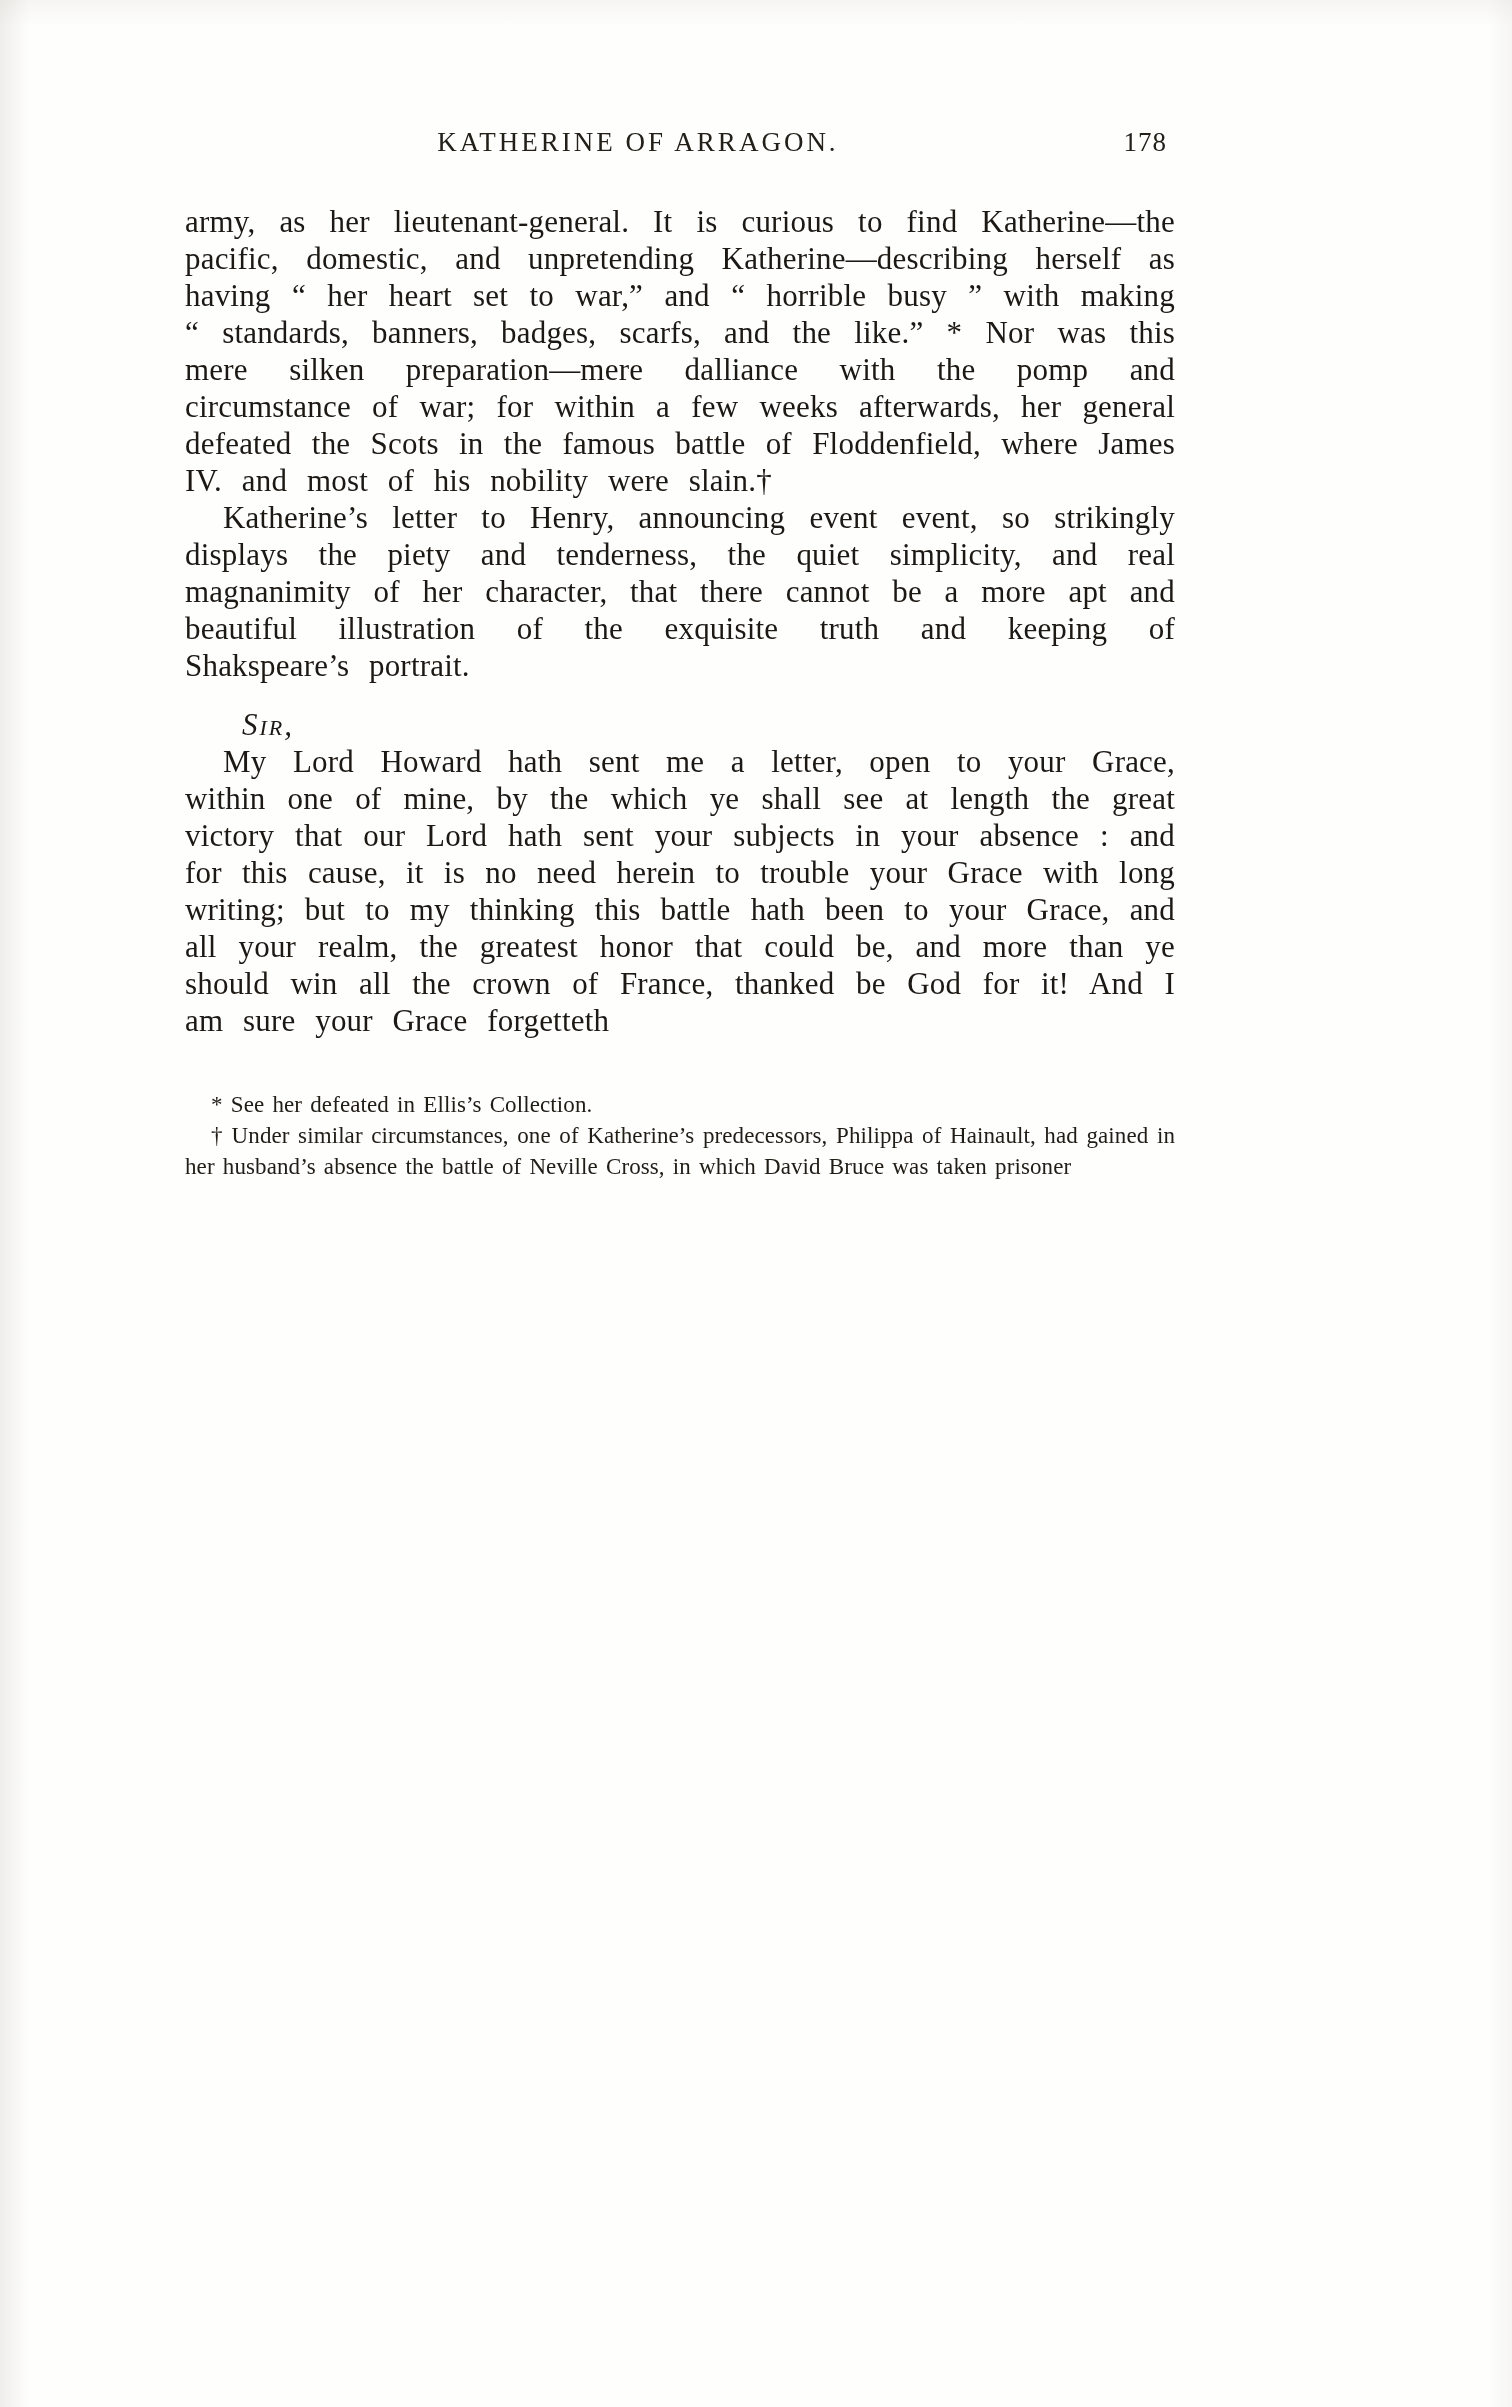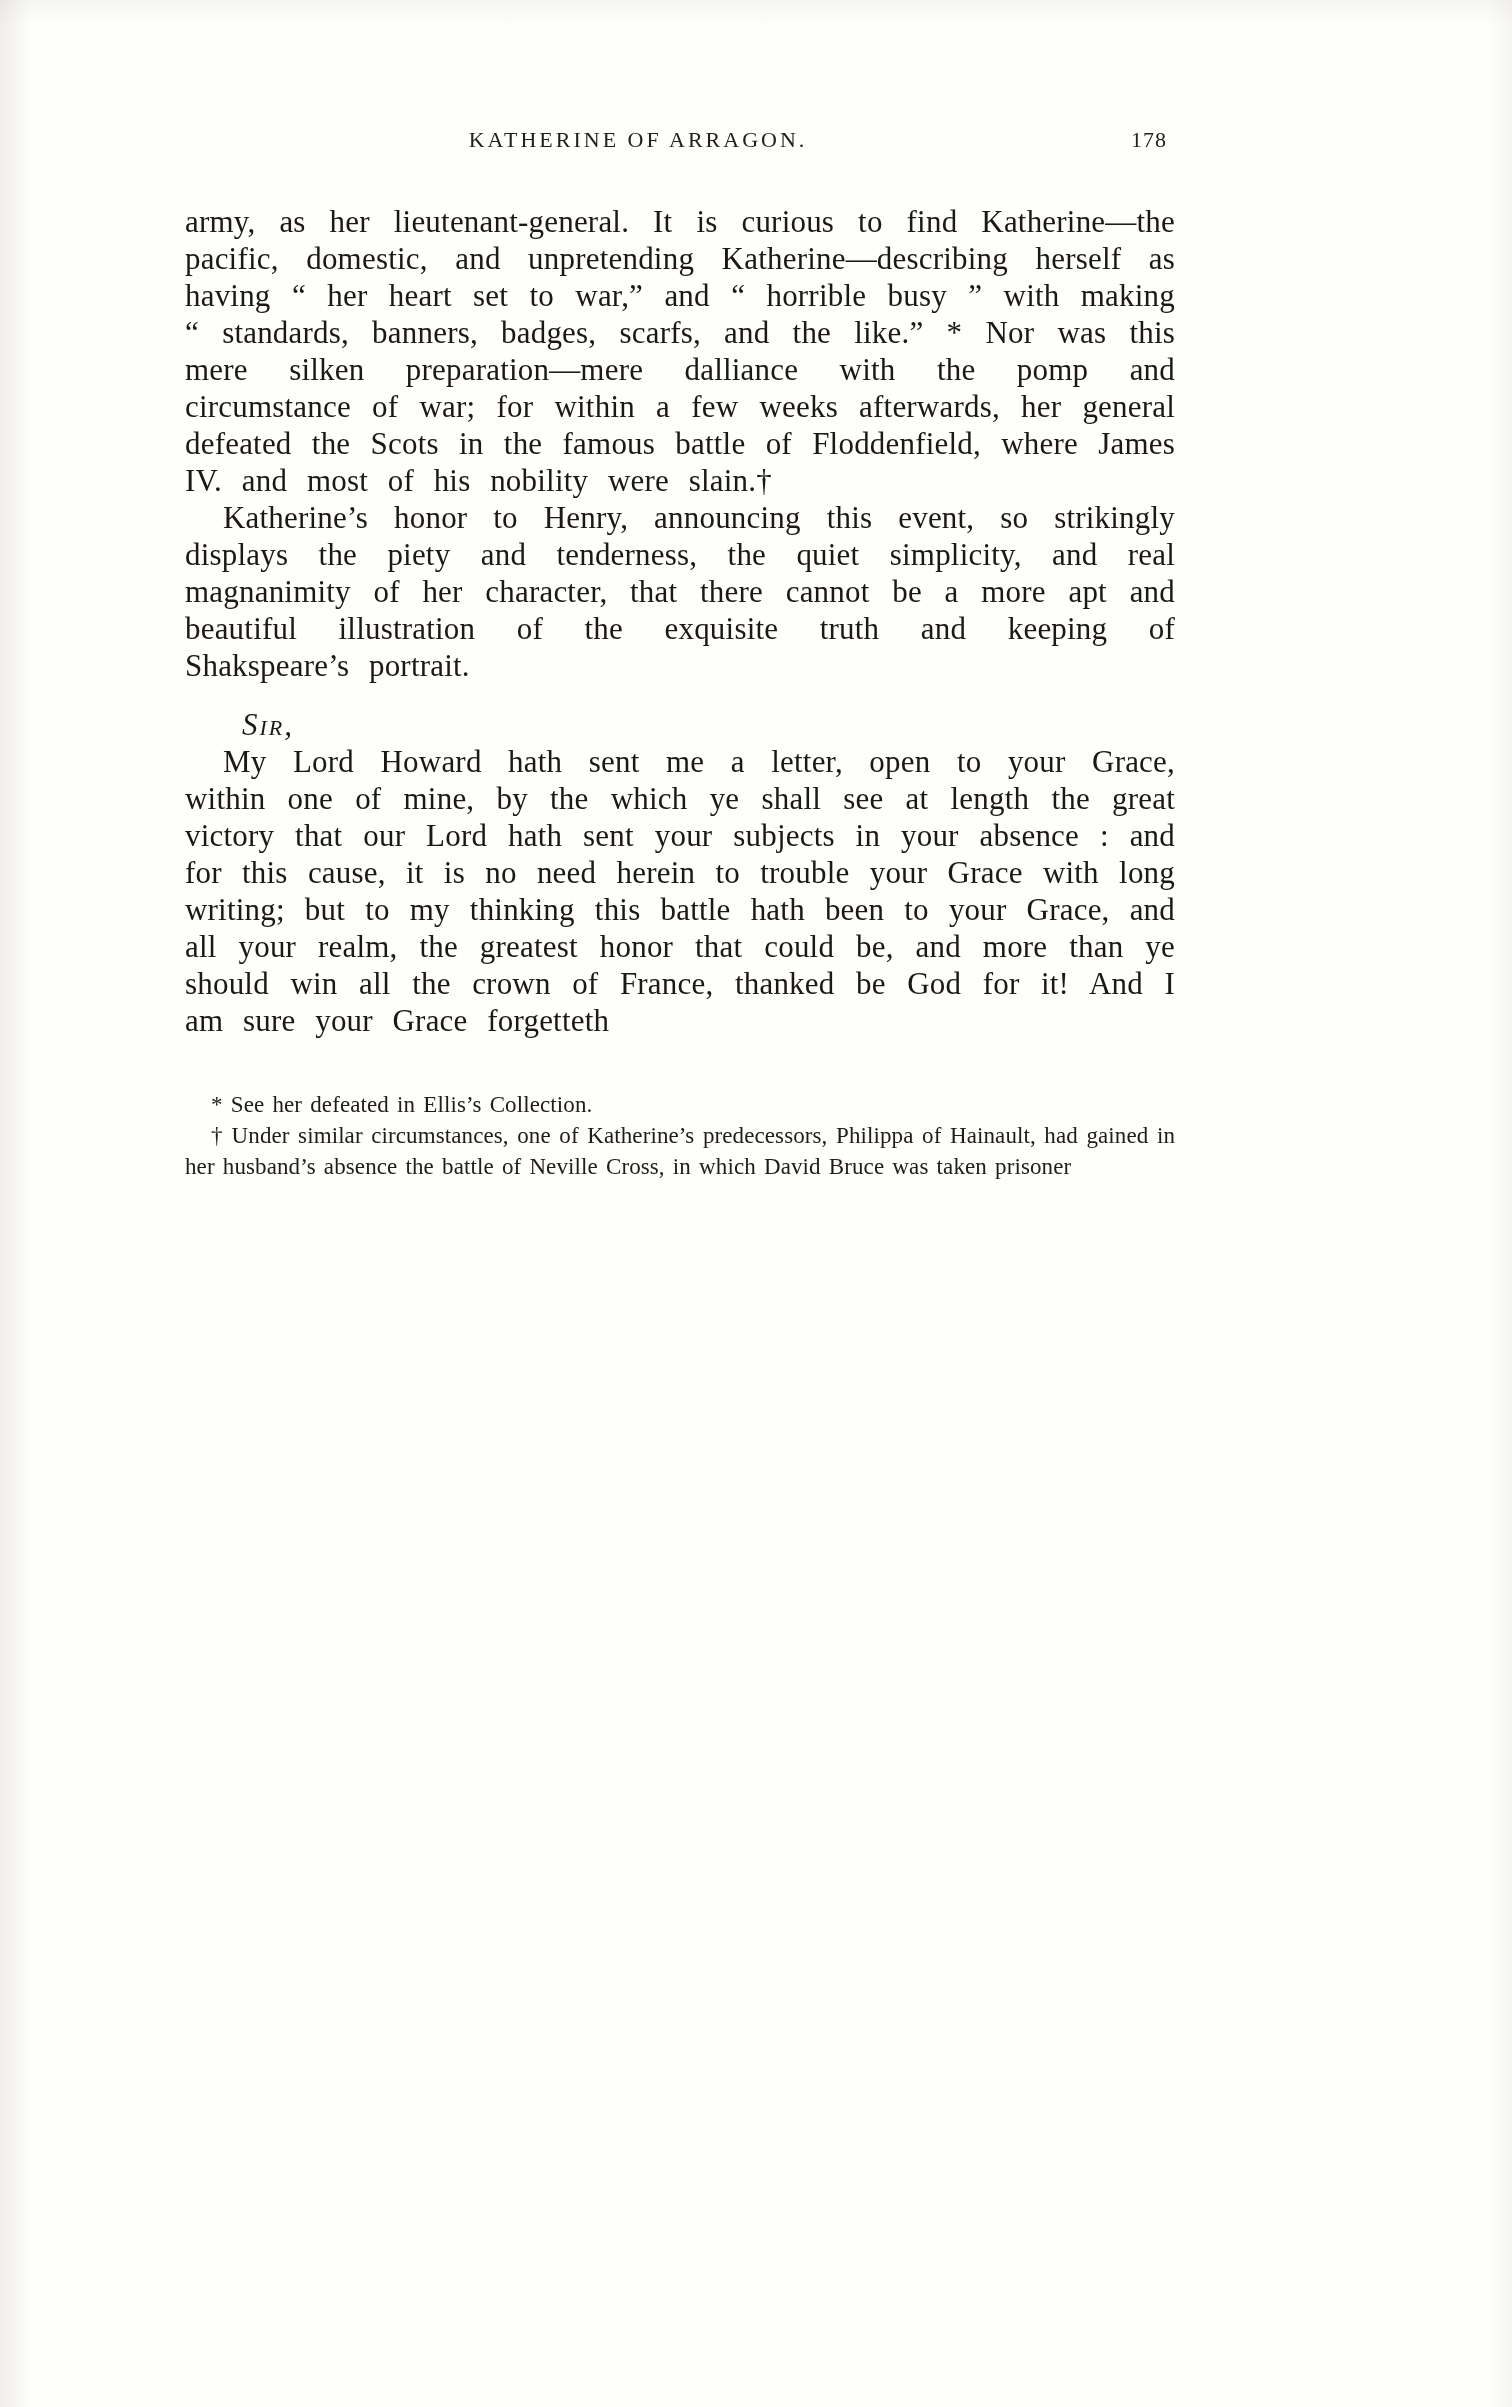--- a/index.html
+++ b/index.html
@@ -27,21 +27,21 @@
   }
   .content {
     position: absolute;
     left: 185px;
     top: 127px;
     width: 990px;
   }
   .running-head {
     position: relative;
     height: 42px;
-    font-size: 22px;
+    font-size: 27px;
     letter-spacing: 3px;
     color: #23201a;
   }
   .running-head .title {
     position: absolute;
     left: 0;
     right: 0;
     text-align: center;
     transform: translateX(-42px);
   }
@@ -95,21 +95,21 @@
 <div class="scan-page">
   <div class="content">
 
     <div class="running-head">
       <span class="title">KATHERINE OF ARRAGON.</span>
       <span class="folio">178</span>
     </div>
 
     <div class="body-text">
       <p>army, as her lieutenant-general.  It is curious to find Katherine—the pacific, domestic, and unpretending Katherine—describing herself as having “&nbsp;her heart set to war,” and “&nbsp;horrible busy&nbsp;” with making “&nbsp;standards, banners, badges, scarfs, and the like.”&nbsp;*   Nor was this mere silken preparation—mere dalliance with the pomp and circumstance of war; for within a few weeks afterwards, her general defeated the Scots in the famous battle of Floddenfield, where James IV. and most of his nobility were slain.†</p>
-      <p class="indent">Katherine’s honor to Henry, announcing this event, so strikingly displays the piety and tenderness, the quiet simplicity, and real magnanimity of her character, that there cannot be a more apt and beautiful illustration of the exquisite truth and keeping of Shakspeare’s portrait.</p>
+      <p class="indent">Katherine’s letter to Henry, announcing event event, so strikingly displays the piety and tenderness, the quiet simplicity, and real magnanimity of her character, that there cannot be a more apt and beautiful illustration of the exquisite truth and keeping of Shakspeare’s portrait.</p>
       <p class="salutation"><span class="smallcaps">Sir,</span></p>
       <p class="indent">My Lord Howard hath sent me a letter, open to your Grace, within one of mine, by the which ye shall see at length the great victory that our Lord hath sent your subjects in your absence&nbsp;: and for this cause, it is no need herein to trouble your Grace with long writing; but to my thinking this battle hath been to your Grace, and all your realm, the greatest honor that could be, and more than ye should win all the crown of France, thanked be God for it!   And I am sure your Grace forgetteth</p>
     </div>
 
     <div class="footnotes">
       <p>* See her defeated in Ellis’s Collection.</p>
       <p>† Under similar circumstances, one of Katherine’s predecessors, Philippa of Hainault, had gained in her husband’s absence the battle of Neville Cross, in which David Bruce was taken prisoner</p>
     </div>
 
   </div>

